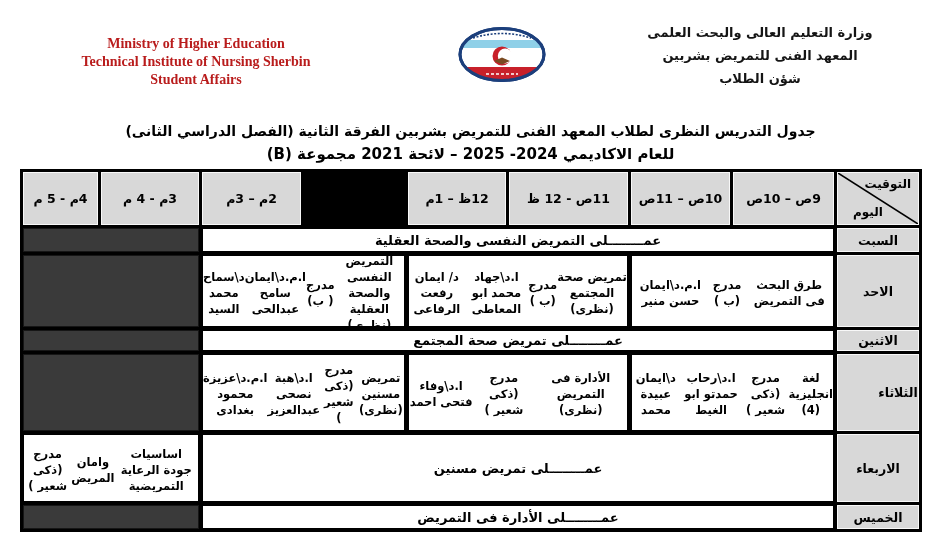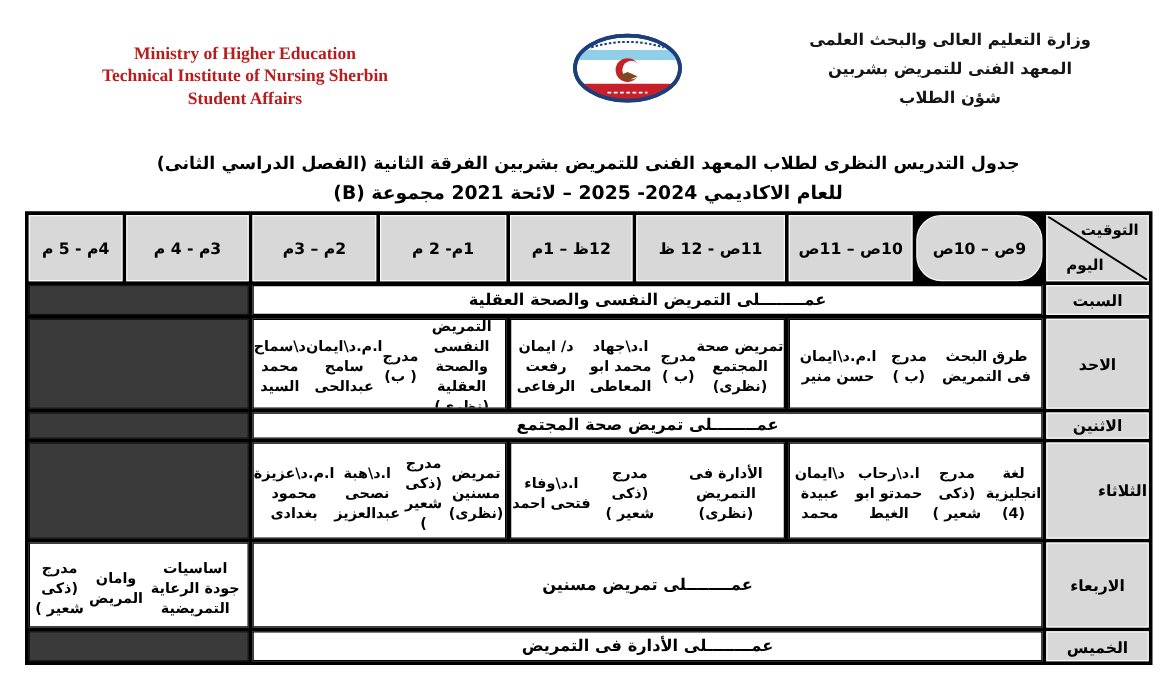--- a/index.html
+++ b/index.html
@@ -108,25 +108,24 @@
 
 <div class="schedule">
   <div class="cell corner" style="grid-row:1; grid-column:1;padding-left:48px;">
     <svg class="diag" viewBox="0 0 82 53" preserveAspectRatio="none">
       <line x1="0" y1="0" x2="82" y2="53" stroke="#000" stroke-width="1.6"></line>
     </svg>
     <span class="corner-top">التوقيت</span>
     <span class="corner-bottom">اليوم</span>
   </div>
 
-<div class="cell head" style="grid-area: 1 / 2; border-radius: 20px;">9ص – 10ص</div>
+<div class="cell head" style="grid-area: 1 / 2;">9ص – 10ص</div>
     <div class="cell head" style="grid-area: 1 / 3;">10ص – 11ص</div>
     <div class="cell head" style="grid-area: 1 / 4;">11ص - 12 ظ</div>
     <div class="cell head" style="grid-area: 1 / 5;">12ظ – 1م</div>
-    <div class="cell head" style="grid-area: 1 / 6;">1م- 2 م</div>
     <div class="cell head" style="grid-area: 1 / 7;">2م – 3م</div>
     <div class="cell head" style="grid-area: 1 / 8;">3م - 4 م</div>
     <div class="cell head" style="grid-area: 1 / 9;">4م - 5 م</div>
     <div class="cell head" style="grid-area: 2 / 1;">السبت</div>
     <div class="cell white practical" style="grid-area: 2 / 2 / auto / span 6;">
       <div>عمــــــــلى التمريض النفسى والصحة العقلية</div>
     </div>
     <div class="cell dark" style="grid-area: 2 / 8 / auto / span 2;"></div>
     <div class="cell head" style="grid-area: 3 / 1;">الاحد</div>
     <div class="cell white lecture" style="grid-area: 3 / 2 / auto / span 2;">

